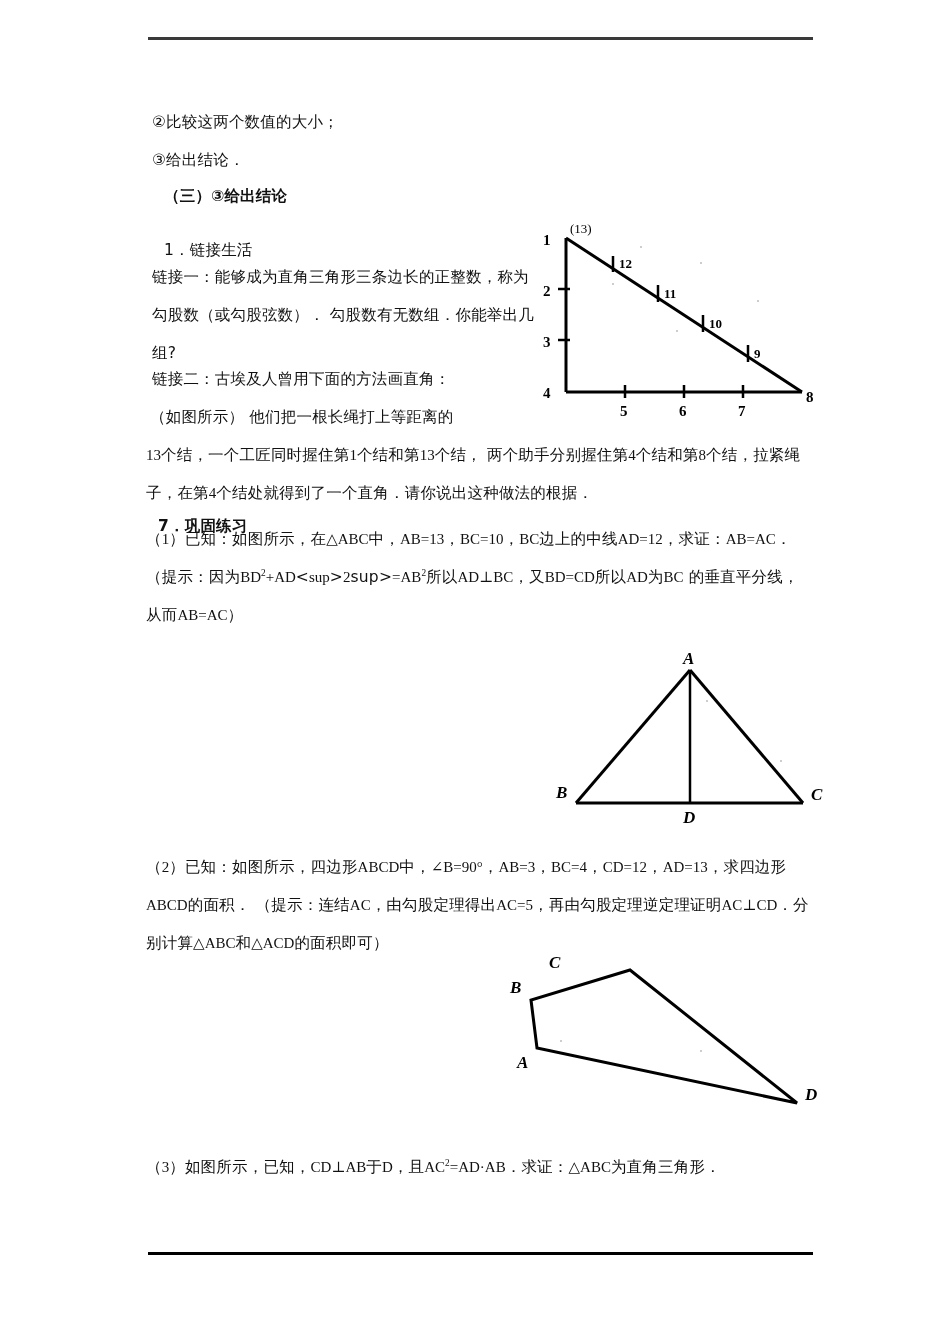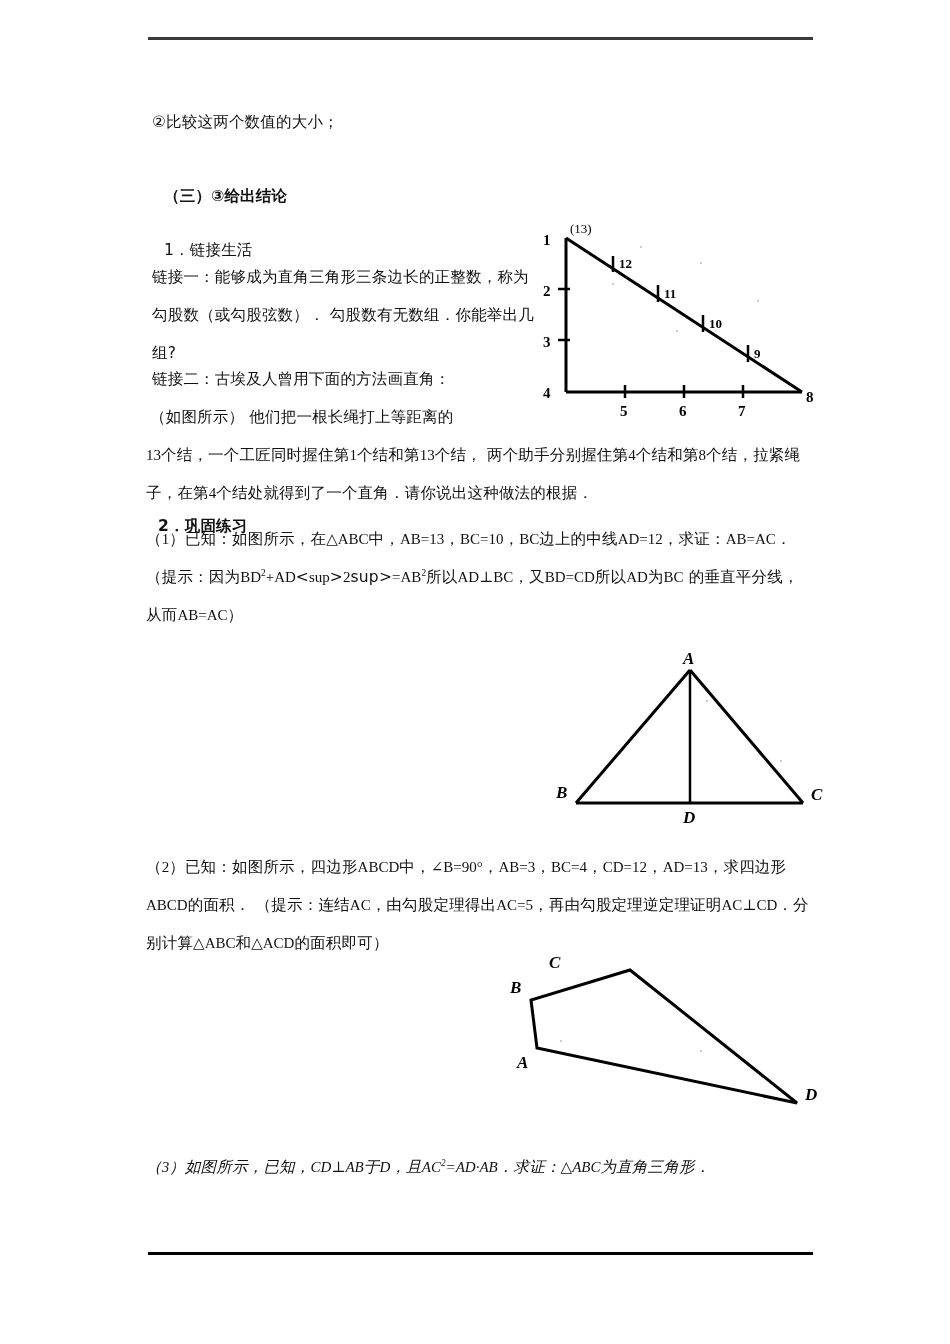--- a/index.html
+++ b/index.html
@@ -64,21 +64,21 @@
 
   #para-link1     { left: 152px; top: 258px;  width: 390px; line-height: 38px; }
   #para-link2     { left: 152px; top: 360px;  width: 400px; line-height: 38px; }
   #para-link2b    { left: 150px; top: 398px;  width: 400px; line-height: 38px; }
   #para-rope      { left: 146px; top: 436px;  width: 668px; line-height: 38px; }
 
   #head-practice  { left: 158px; top: 516px;  width: 400px; font-weight: bold; }
   #ex1            { left: 146px; top: 520px;  width: 668px; line-height: 38px; }
 
   #ex2            { left: 146px; top: 848px;  width: 668px; line-height: 38px; }
-  #ex3            { left: 146px; top: 1148px; width: 668px; line-height: 38px; font-style: italic; }
+  #ex3            { left: 146px; top: 1148px; width: 668px; line-height: 38px; }
 
   
   .fig { position: absolute; text-align: center; }
   #fig-rope  { left: 540px; top: 220px;  width: 300px; height: 205px; }
   #fig-tri   { left: 550px; top: 648px;  width: 285px; height: 180px; }
   #fig-quad  { left: 505px; top: 948px;  width: 340px; height: 180px; }
 
   .fig svg { display: block; }
 
   .fig-label {
@@ -111,34 +111,35 @@
 </head>
 <body>
 
 <div class="page">
 
   <div class="rule rule-top"></div>
   <div class="rule rule-bottom"></div>
 
   <div class="txt" id="line-compare">②比较这两个数值的大小；</div>
 
+  <div class="txt" id="line-conclude">③给出结论．</div>
 
   <div class="txt bold" id="head-extend">（三）③给出结论</div>
 
   <div class="txt" id="line-life">1．链接生活</div>
 
   <div class="txt" id="para-link1">链接一：能够成为直角三角形三条边长的正整数，称为勾股数（或勾股弦数）． 勾股数有无数组．你能举出几组?</div>
 
   <div class="txt" id="para-link2">链接二：古埃及人曾用下面的方法画直角：</div>
 
   <div class="txt" id="para-link2b">（如图所示） 他们把一根长绳打上等距离的</div>
 
   <div class="txt" id="para-rope"><span class="latin">13</span>个结，一个工匠同时握住第<span class="latin">1</span>个结和第<span class="latin">13</span>个结， 两个助手分别握住第<span class="latin">4</span>个结和第<span class="latin">8</span>个结，拉紧绳子，在第<span class="latin">4</span>个结处就得到了一个直角．请你说出这种做法的根据．</div>
 
-  <div class="txt bold" id="head-practice">2．巩固练习</div>
+  <div class="txt bold" id="head-practice">7．巩固练习</div>
 
   <div class="txt" id="ex1">（<span class="latin">1</span>）已知：如图所示，在<span class="latin">△ABC</span>中，<span class="latin">AB=13</span>，<span class="latin">BC=10</span>，<span class="latin">BC</span>边上的中线<span class="latin">AD=12</span>，求证：<span class="latin">AB=AC</span>． （提示：因为<span class="latin">BD<sup>2</sup>+AD</span>&lt;<span class="latin">sup</span>&gt;<span class="latin">2</span>sup&gt;<span class="latin">=AB<sup>2</sup></span>所以<span class="latin">AD⊥BC</span>，又<span class="latin">BD=CD</span>所以<span class="latin">AD</span>为<span class="latin">BC</span> 的垂直平分线， 从而<span class="latin">AB=AC</span>）</div>
 
   <div class="txt" id="ex2">（<span class="latin">2</span>）已知：如图所示，四边形<span class="latin">ABCD</span>中，<span class="latin">∠B=90°</span>，<span class="latin">AB=3</span>，<span class="latin">BC=4</span>，<span class="latin">CD=12</span>，<span class="latin">AD=13</span>，求四边形<span class="latin">ABCD</span>的面积． （提示：连结<span class="latin">AC</span>，由勾股定理得出<span class="latin">AC=5</span>，再由勾股定理逆定理证明<span class="latin">AC⊥CD</span>．分别计算<span class="latin">△ABC</span>和<span class="latin">△ACD</span>的面积即可）</div>
 
   <div class="txt" id="ex3">（<span class="latin">3</span>）如图所示，已知，<span class="latin">CD⊥AB</span>于<span class="latin">D</span>，且<span class="latin">AC<sup>2</sup>=AD·AB</span>．求证：<span class="latin">△ABC</span>为直角三角形．</div>
 
   <div class="fig" id="fig-rope">
     <svg width="300" height="205" viewBox="0 0 300 205">
 

